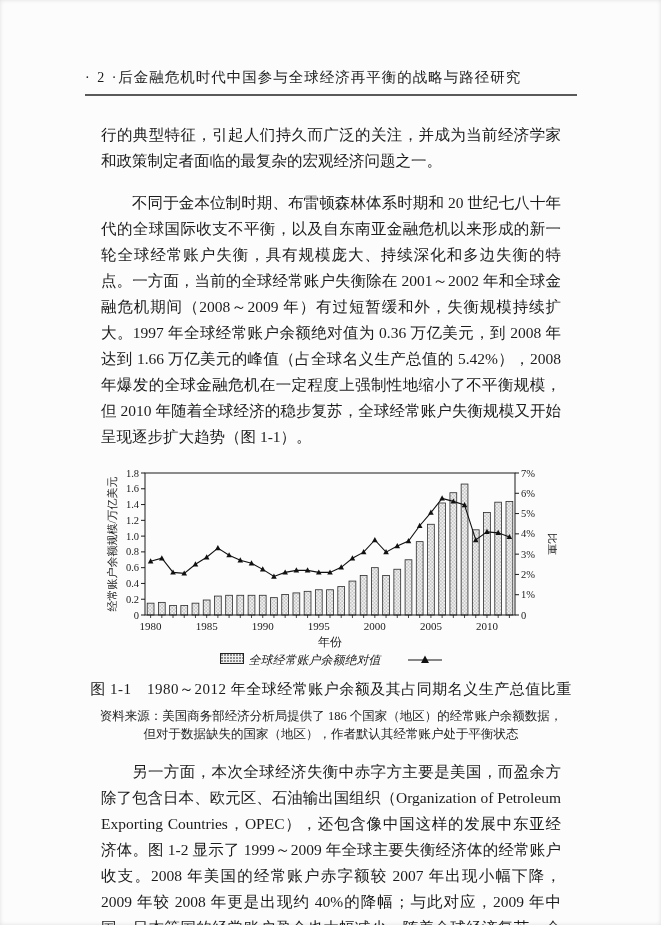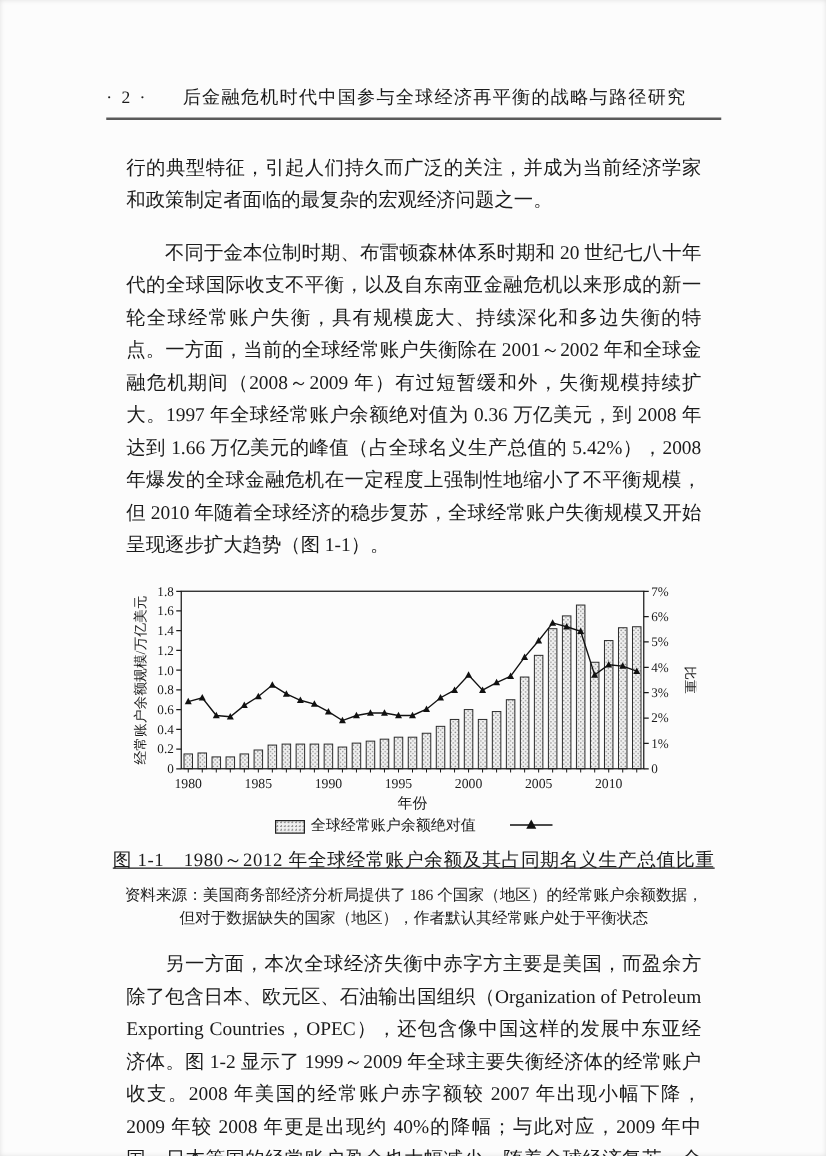--- a/index.html
+++ b/index.html
@@ -14,48 +14,48 @@
     box-shadow: inset 0 0 4px rgba(0,0,0,0.12);
   }
   .header {
     position:absolute;
     top:68px; left:85px; width:492px;
     display:flex; align-items:baseline;
     padding-bottom:7px;
     border-bottom:2px solid #5a5a5a;
   }
   .page-number { font-size:14px; letter-spacing:2px; white-space:nowrap; }
-  .running-title { flex:1; text-align:center; font-size:14.5px; letter-spacing:1px; }
+  .running-title { flex:1; text-align:left; font-size:14.5px; letter-spacing:1px; }
 
   .body-text {
     position:absolute;
     top:106px; left:85px; width:492px;
     font-size:15.5px; line-height:26px;
     text-align:justify;
   }
   .body-text p { margin:16px; }
   .body-text p.indent { text-indent:2em; }
 
   .figure { margin:6px 0 6px 0; text-align:center; }
   .figure svg { display:block; margin:0 auto; }
   svg text { font-family:"Liberation Serif","DejaVu Serif",serif; fill:#1b1b1b; }
 
   .legend-row {
     display:flex; justify-content:center; align-items:center;
     gap:26px; font-size:12px; line-height:14px; margin-top:1px;
   }
-  .legend-item { display:flex; align-items:flex-end; gap:5px; }
+  .legend-item { display:flex; align-items:flex-start; gap:5px;font-style:italic; }
   .bar-swatch {
     width:22px; height:9px;
     border:1px solid #222;
     background-color:#f1f1f1;
     background-image: radial-gradient(circle at 1px 1px, #8a8a8a 0.7px, transparent 0.9px);
     background-size:3px 3px;
   }
-  .fig-caption { font-size:15px; margin-top:9px; letter-spacing:0.5px;text-decoration:underline; }
+  .fig-caption { font-size:15px; margin-top:9px; letter-spacing:0.5px; }
   .fig-source { font-size:12.5px; line-height:18px; margin-top:5px; color:#222; }
 </style>
 </head>
 <body>
 
 <div class="page">
 
   <div class="header">
     <span class="page-number">· 2 ·</span>
     <span class="running-title">后金融危机时代中国参与全球经济再平衡的战略与路径研究</span>

